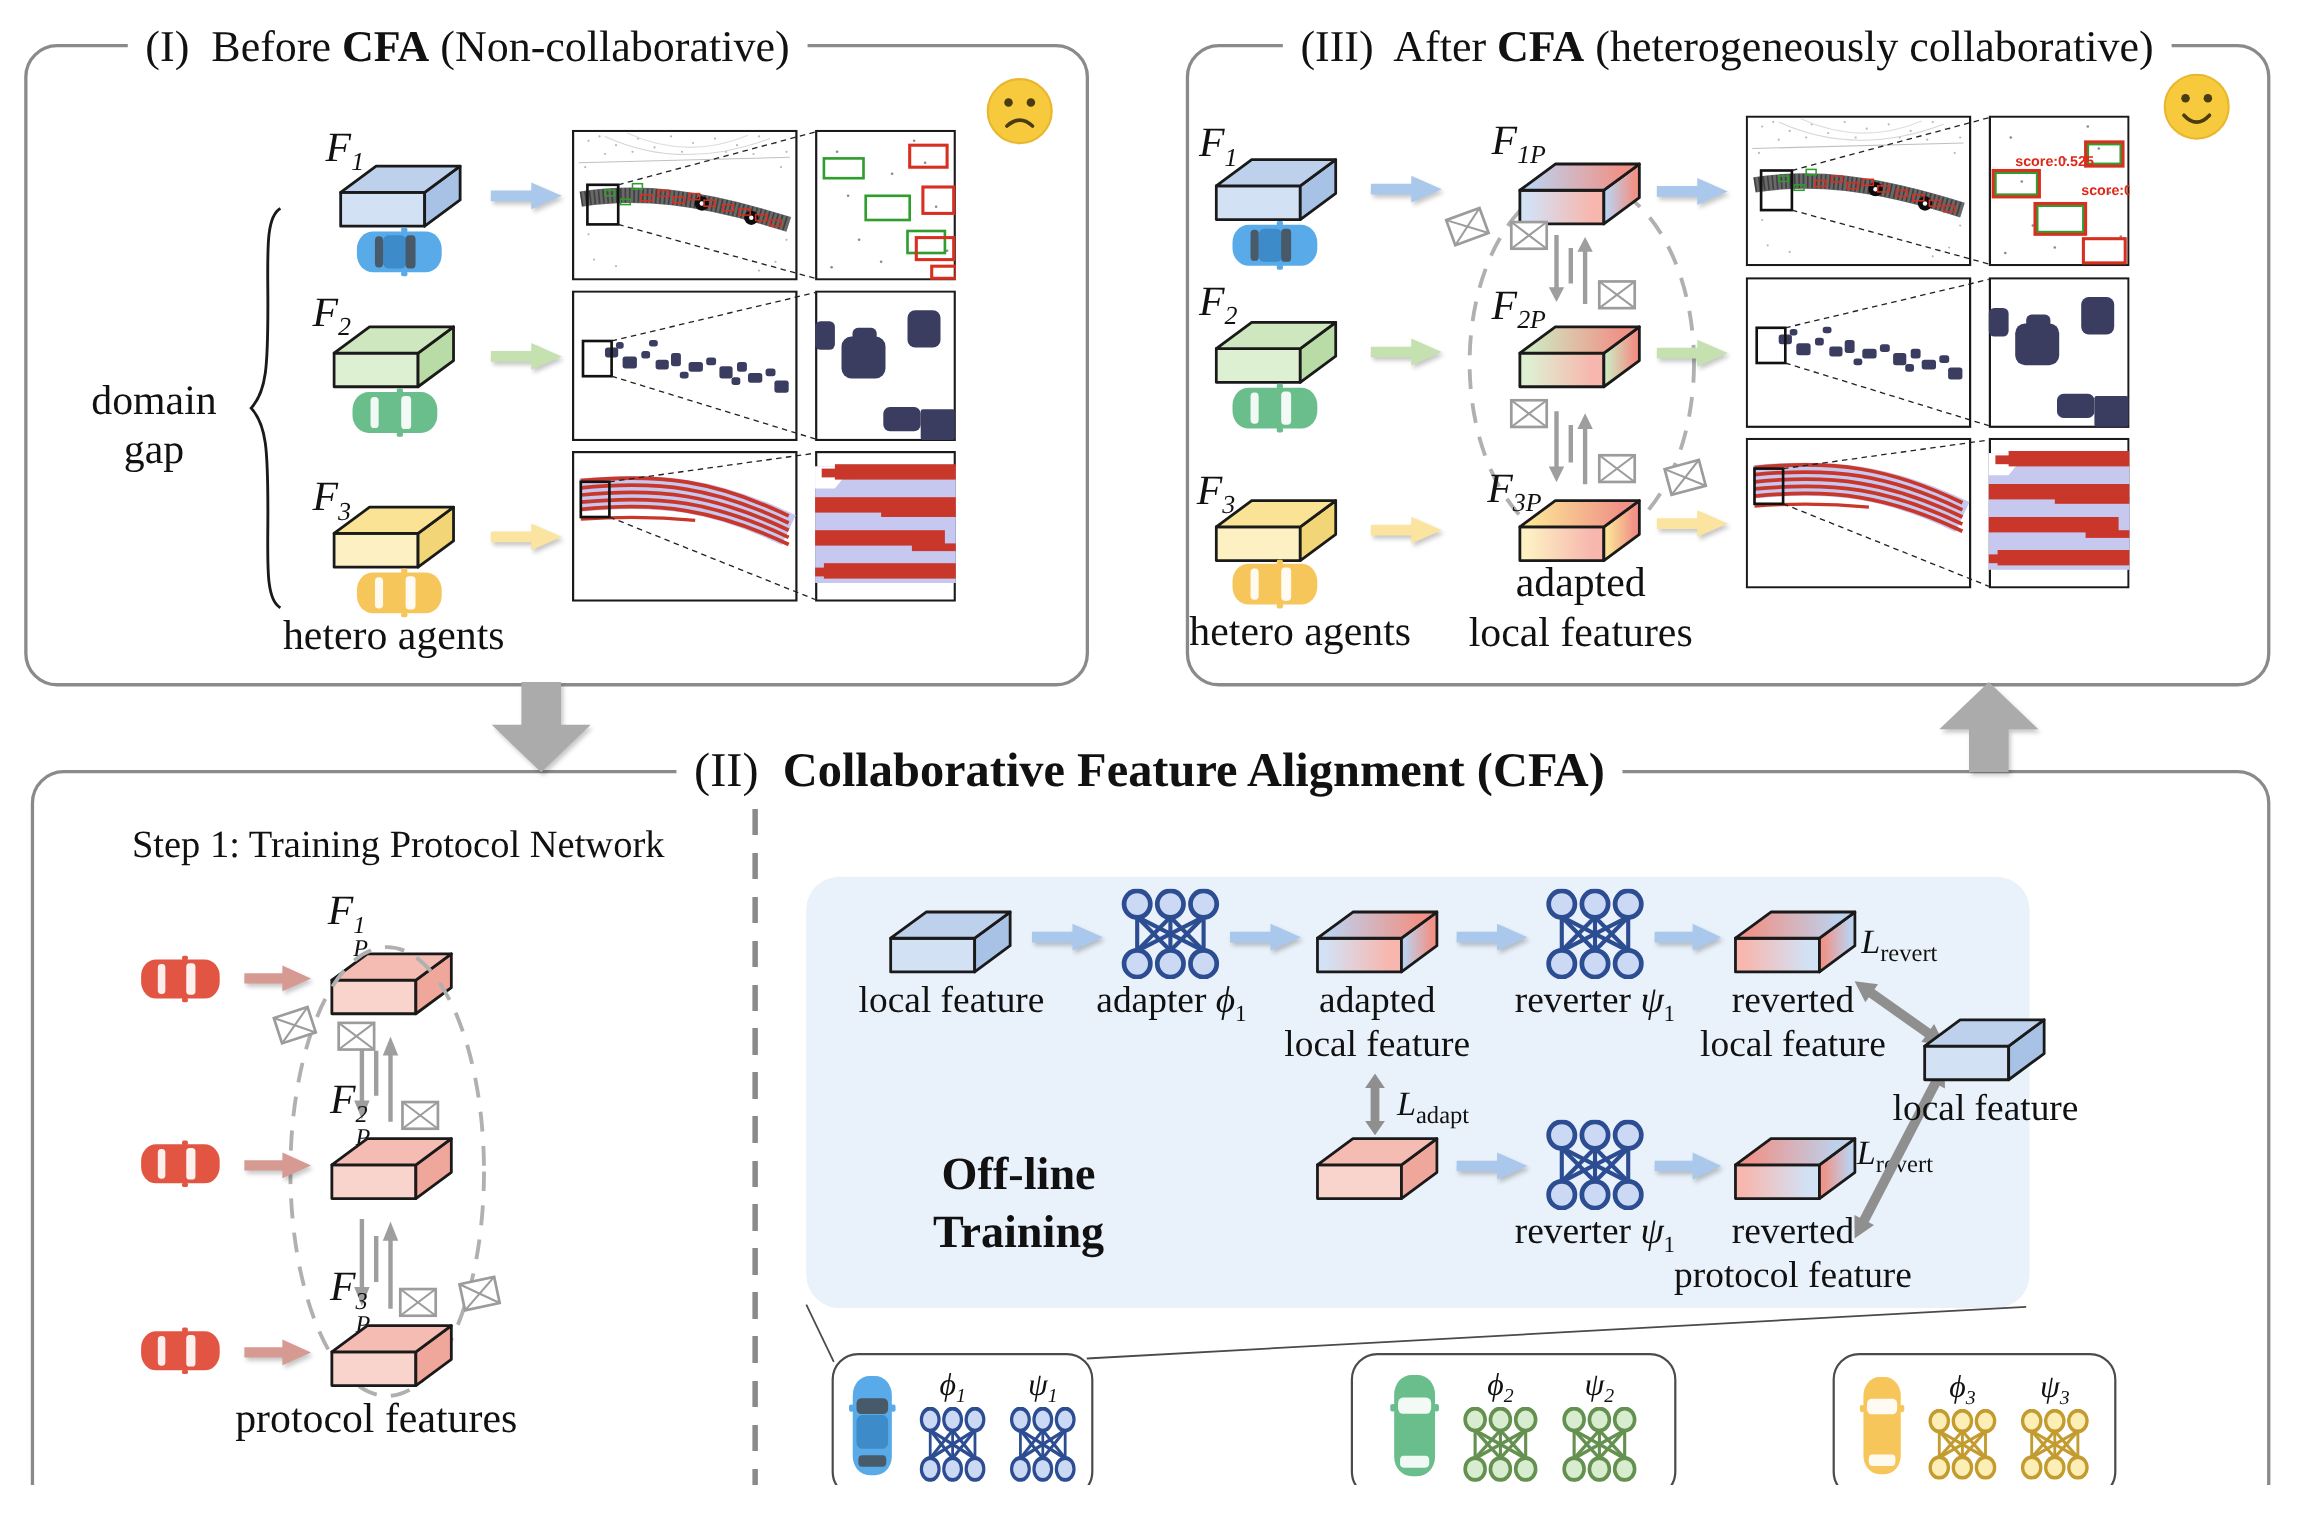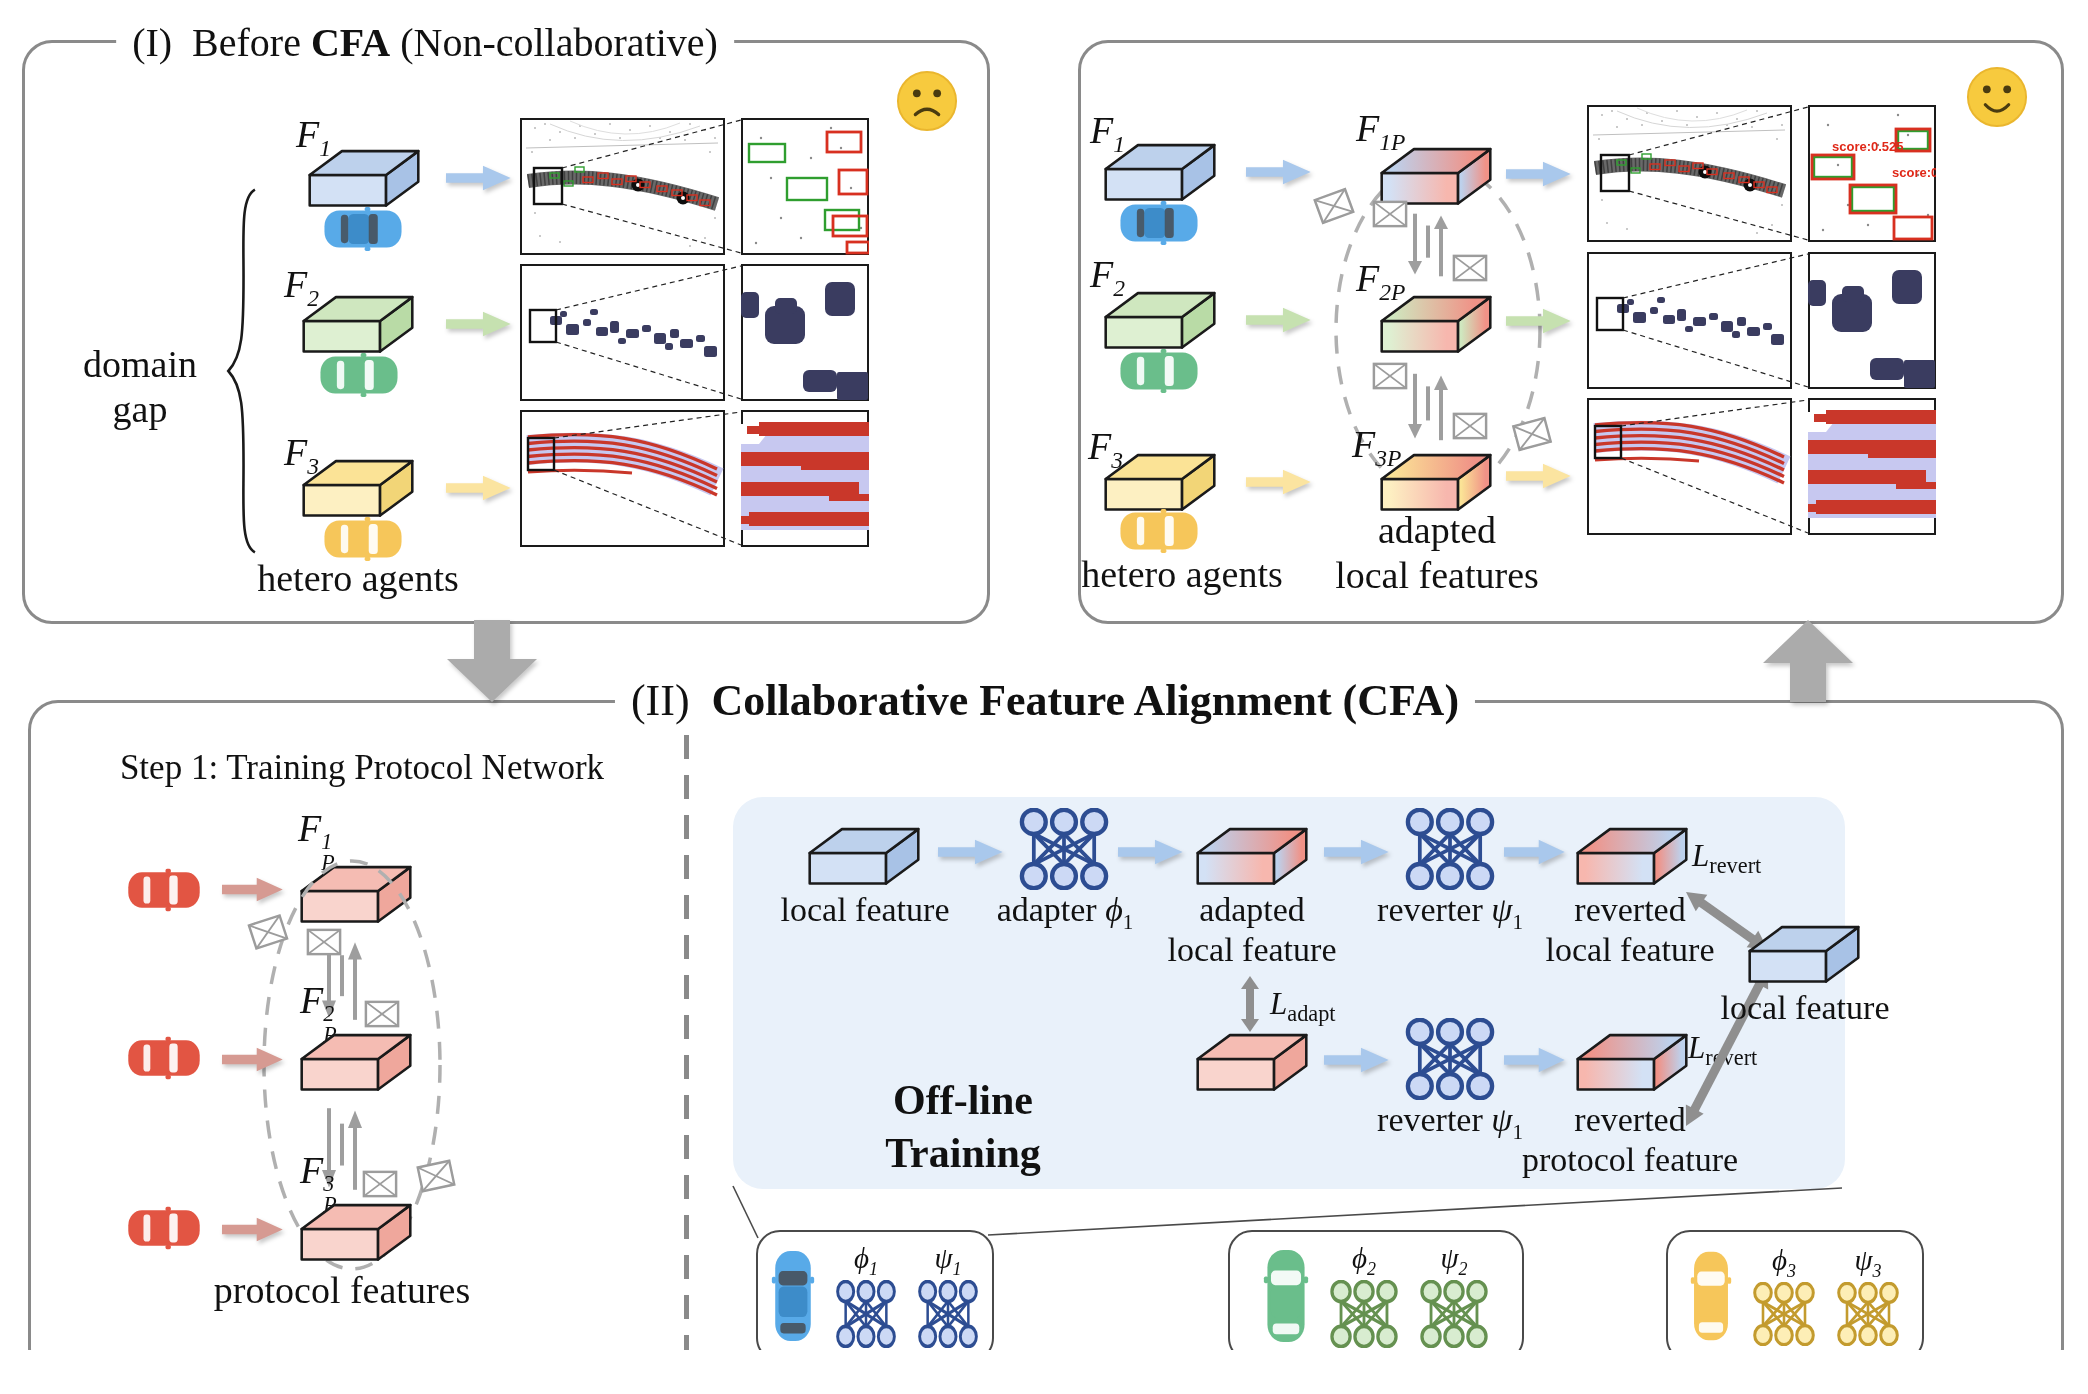--- a/index.html
+++ b/index.html
@@ -32,20 +32,21 @@
 </head>
 <body>
 
 <div id="canvas">
 
   <div class="abs panel" style="left:22px;top:40px;width:962px;height:578px;"></div>
   <div class="abs panel" style="left:1078px;top:40px;width:980px;height:578px;"></div>
   <div class="abs panel" style="left:28px;top:700px;width:2030px;height:672px;"></div>
 
   <div class="abs ptitle" style="left:425px;top:42px;"><span>(I)&nbsp; Before </span><b>CFA</b><span> (Non-collaborative)</span></div>
+  <div class="abs ptitle" style="left:1570px;top:42px;"><span>(III)&nbsp; After </span><b>CFA</b><span> (heterogeneously collaborative)</span></div>
   <div class="abs ptitle" style="left:1045px;top:700px;font-size:44px;"><span>(II)&nbsp; </span><b>Collaborative Feature Alignment (CFA)</b></div>
 
   <div class="abs shadow" style="left:447px;top:620px;width:90px;height:82px;">
       <svg width="100%" height="100%" viewBox="0 0 90 80" preserveAspectRatio="none">
     <polygon points="27,0 63,0 63,38 90,38 45,80 0,38 27,38" fill="#ababab"></polygon>
       </svg>
     </div>
   <div class="abs shadow" style="left:1763px;top:620px;width:90px;height:82px;">
       <svg width="100%" height="100%" viewBox="0 0 90 80" preserveAspectRatio="none">
     <polygon points="45,0 90,42 63,42 63,80 27,80 27,42 0,42" fill="#ababab"></polygon>
@@ -902,21 +903,21 @@
           </linearGradient>
         </defs>
     <polygon points="2,34 92,34 92,70 2,70" fill="url(#gf5)" stroke="#1a1a1a" stroke-width="3" stroke-linejoin="round"></polygon>
         <polygon points="92,34 130,6 130,42 92,70" fill="url(#gt5)" stroke="#1a1a1a" stroke-width="3" stroke-linejoin="round"></polygon>
         <polygon points="2,34 40,6 130,6 92,34" fill="url(#gt5)" stroke="#1a1a1a" stroke-width="3" stroke-linejoin="round"></polygon>
       </svg>
     </div>
   <div class="abs lbl" style="left:1525px;top:890px;width:210px;"><span>reverted</span><br><span>local feature</span></div>
   <div class="abs loss" style="left:1692px;top:838px;"><i>L</i><sub class="rm">revert</sub></div>
 
-  <div class="abs bold2" style="left:868px;top:1042px;width:190px;margin-top:32px;"><span>Off-line</span><br><span>Training</span></div>
+  <div class="abs bold2" style="left:831px;top:1042px;width:190px;"><span>Off-line</span><br><span>Training</span></div>
 
   <div class="abs" style="left:1238px;top:976px;width:24px;height:56px;">
       <svg width="100%" height="100%" viewBox="0 0 24 56" preserveAspectRatio="none">
     <line x1="12" y1="10" x2="12" y2="46" stroke="#8f8f8f" stroke-width="8"></line>
     <polygon points="3,13 21,13 12,0" fill="#8f8f8f"></polygon>
         <polygon points="3,43 21,43 12,56" fill="#8f8f8f"></polygon>
       </svg>
     </div>
   <div class="abs loss" style="left:1270px;top:986px;"><i>L</i><sub class="rm">adapt</sub></div>
 

